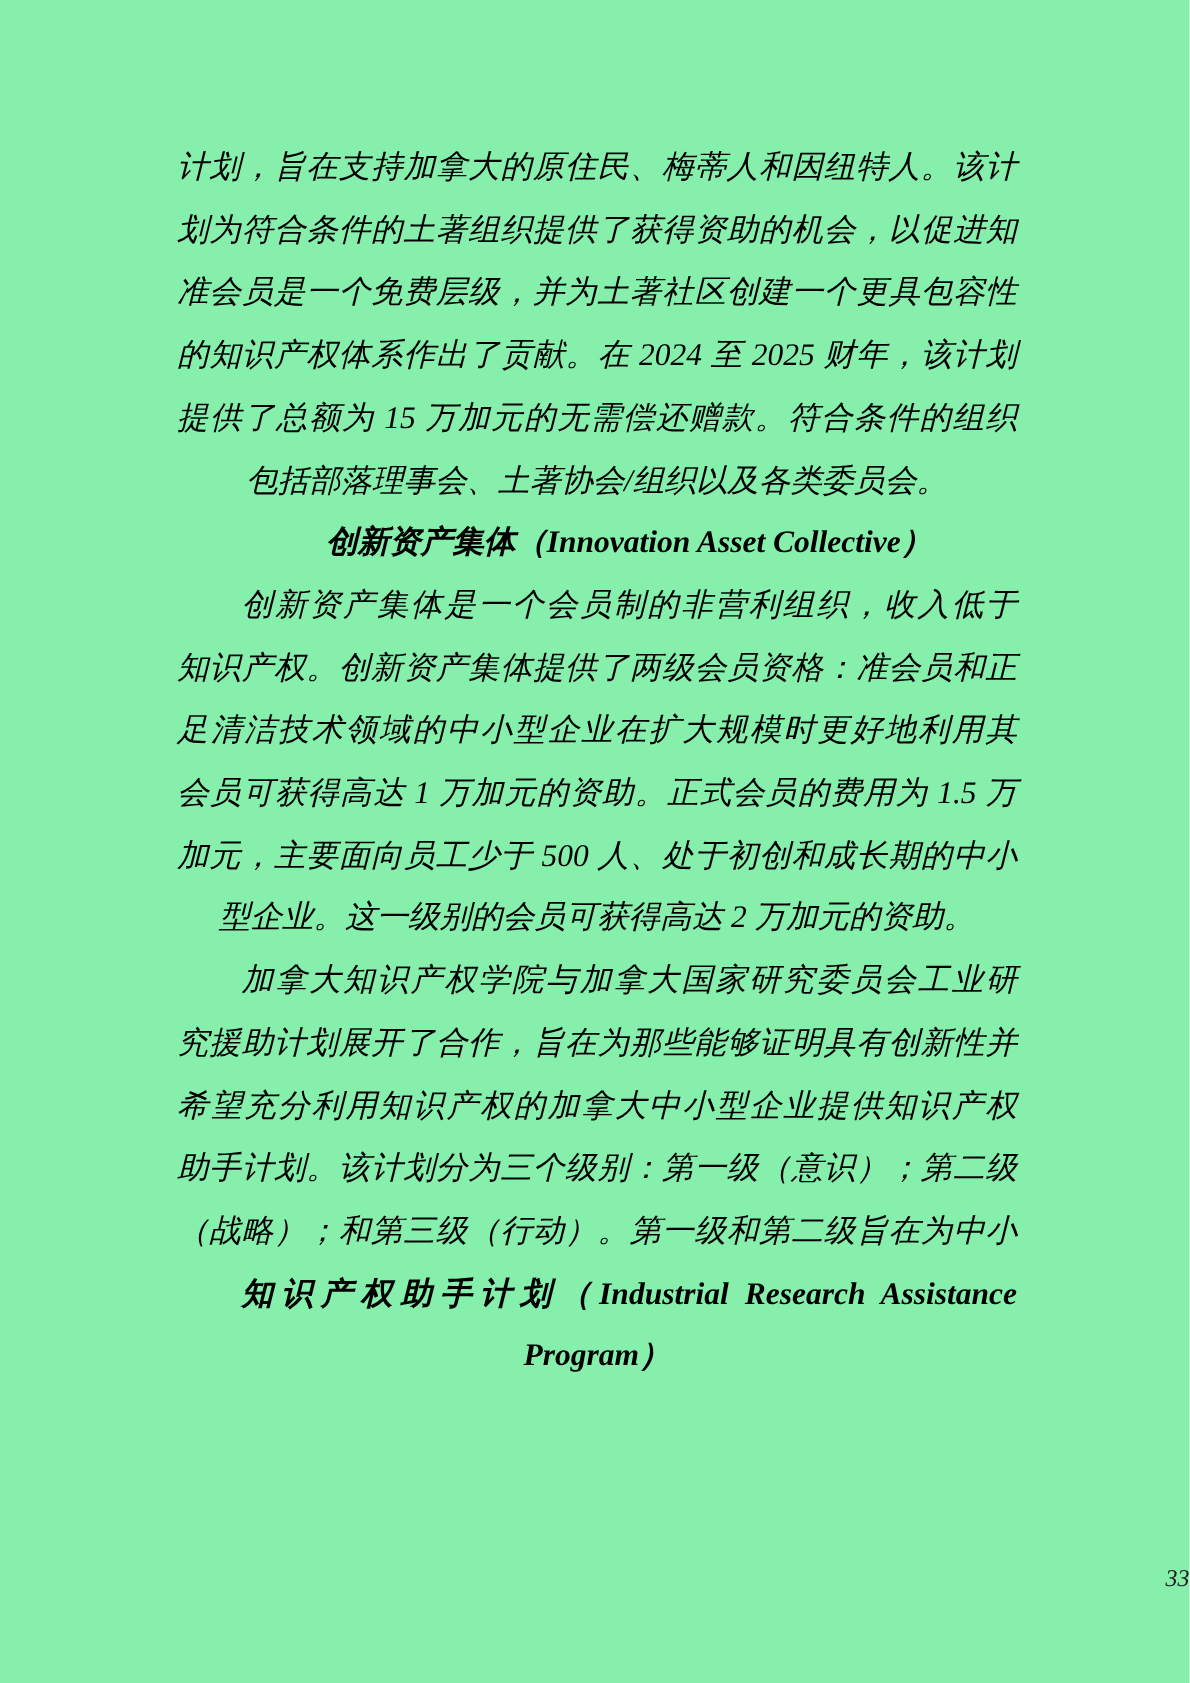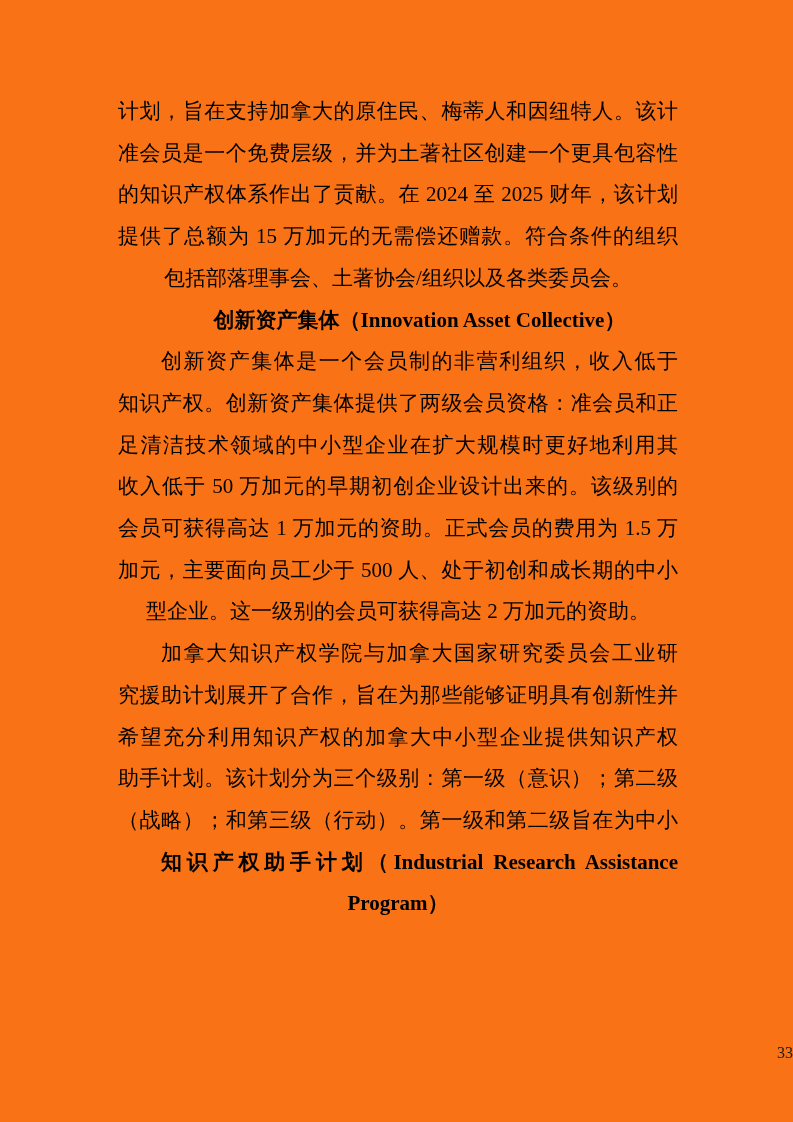--- a/index.html
+++ b/index.html
@@ -4,23 +4,24 @@
 <style>
   html, body {
     margin: 0;
     padding: 0;
     background: #ffffff;
   }
   .page {
     position: relative;
     width: 793px;
     height: 1122px;
-    background: #f97316;
+    background: #86efac;
     color: #000000;
     overflow: hidden;
+    font-style: italic;
   }
   .textblock {
     position: absolute;
     left: 118px;
     top: 91px;
     width: 560px;
     font-family: "Liberation Serif", "DejaVu Serif", serif;
     font-size: 21px;
     line-height: 41.7px;
     color: #000000;
@@ -52,35 +53,35 @@
   }
 </style>
 </head>
 <body>
 
 <div class="page">
   <div class="textblock">
 
     <section>
       <div class="line">计划，旨在支持加拿大的原住民、梅蒂人和因纽特人。该计</div>
+      <div class="line">划为符合条件的土著组织提供了获得资助的机会，以促进知</div>
       <div class="line">准会员是一个免费层级，并为土著社区创建一个更具包容性</div>
       <div class="line">的知识产权体系作出了贡献。在 2024 至 2025 财年，该计划</div>
       <div class="line">提供了总额为 15 万加元的无需偿还赠款。符合条件的组织</div>
       <div class="line end">包括部落理事会、土著协会/组织以及各类委员会。</div>
     </section>
 
     <section>
       <div class="line end ind bold">创新资产集体（Innovation Asset Collective）</div>
     </section>
 
     <section>
       <div class="line ind">创新资产集体是一个会员制的非营利组织，收入低于</div>
       <div class="line">知识产权。创新资产集体提供了两级会员资格：准会员和正</div>
       <div class="line">足清洁技术领域的中小型企业在扩大规模时更好地利用其</div>
-      <div class="line">收入低于 50 万加元的早期初创企业设计出来的。该级别的</div>
       <div class="line">会员可获得高达 1 万加元的资助。正式会员的费用为 1.5 万</div>
       <div class="line">加元，主要面向员工少于 500 人、处于初创和成长期的中小</div>
       <div class="line end">型企业。这一级别的会员可获得高达 2 万加元的资助。</div>
     </section>
 
     <section>
       <div class="line ind">加拿大知识产权学院与加拿大国家研究委员会工业研</div>
       <div class="line">究援助计划展开了合作，旨在为那些能够证明具有创新性并</div>
       <div class="line">希望充分利用知识产权的加拿大中小型企业提供知识产权</div>
       <div class="line">助手计划。该计划分为三个级别：第一级（意识）；第二级</div>

